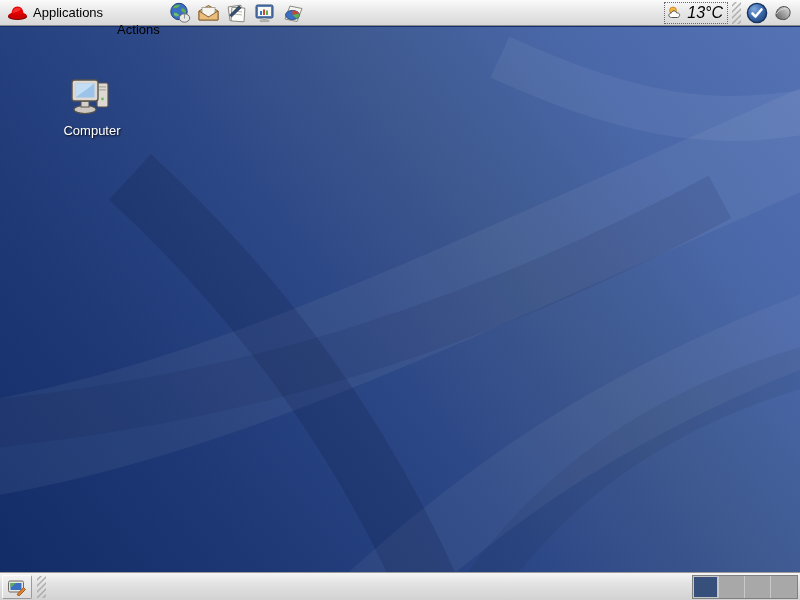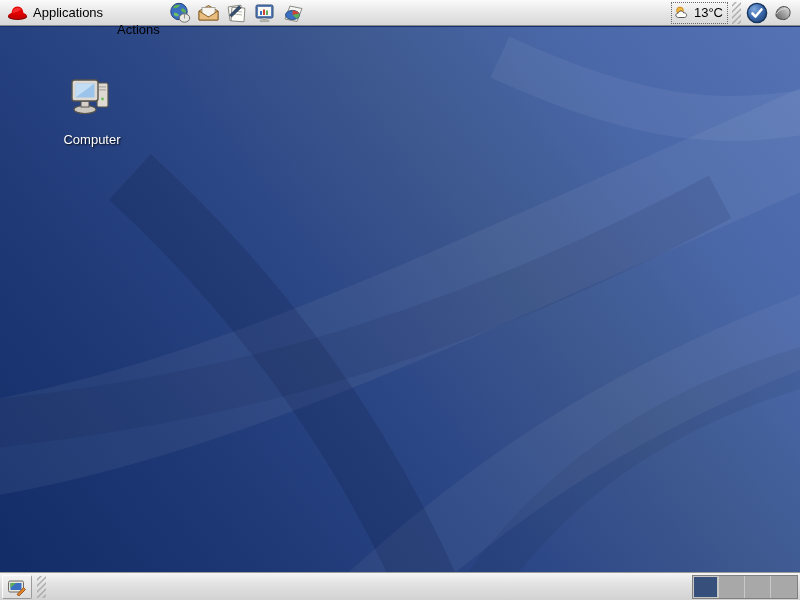--- a/index.html
+++ b/index.html
@@ -14,40 +14,40 @@
     display:flex; align-items:center; gap:0; padding:0 3px; z-index:10;
   }
   .menu-item { display:flex; align-items:center; gap:5px; padding:2px 7px 2px 4px; height:24px; cursor:default;text-align:right; }
   .menu-label { font-size:13px; }
   .launcher { width:26px; height:24px; display:flex; align-items:center; justify-content:center; margin:0 1px; }
   .spacer { flex:1; }
   .weather-applet {
     display:flex; align-items:center; gap:2px; padding:1px 4px 1px 2px;
     border:1px dotted #6a6a6a; height:22px; margin-right:2px;
   }
-  .weather-temp { font-size:13px; white-space:pre; }
+  .weather-temp { font-size:16px; white-space:pre;font-style:italic; }
   .panel-handle {
     width:9px; height:22px; margin:0 2px;
     background-image:repeating-linear-gradient(135deg,#9e9e9e 0 1px,transparent 1px 4px);
     background-size:6px 6px; background-position:center; opacity:.8;
   }
   .notify-icon { width:24px; height:24px; display:flex; align-items:center; justify-content:center; margin:0 2px; }
   .clock { font-size:13px; white-space:pre; padding:0 6px 0 4px; height:24px; display:flex; align-items:center; }
   .volume { width:24px; height:24px; display:flex; align-items:center; justify-content:center; margin-right:2px; }
 
   
   .desktop {
     position:absolute; top:27px; left:0; width:800px; height:545px;
     background:linear-gradient(52deg,#122c67 0%,#1d3875 22%,#2d4886 45%,#3e598f 62%,#4a67a8 80%,#5472b4 100%);
     overflow:hidden;
   }
   .swirl { position:absolute; top:0; left:0; width:800px; height:545px; }
   .desk-icon {
     position:absolute; left:40px; width:104px; display:flex; flex-direction:column;
-    align-items:center; gap:14px; cursor:default;
+    align-items:center; gap:5px; cursor:default;
   }
   .desk-icon .label {
     color:#fff; font-size:13px; text-shadow:1px 1px 2px rgba(0,0,0,.9); text-align:center; line-height:1.1;
   }
 
   
   .bottom-panel {
     position:absolute; bottom:0; left:0; width:800px; height:28px;
     background:linear-gradient(to bottom,#f5f5f5 0%,#e2e2e2 40%,#d2d2d2 100%);
     border-top:1px solid #9a9a9a;

